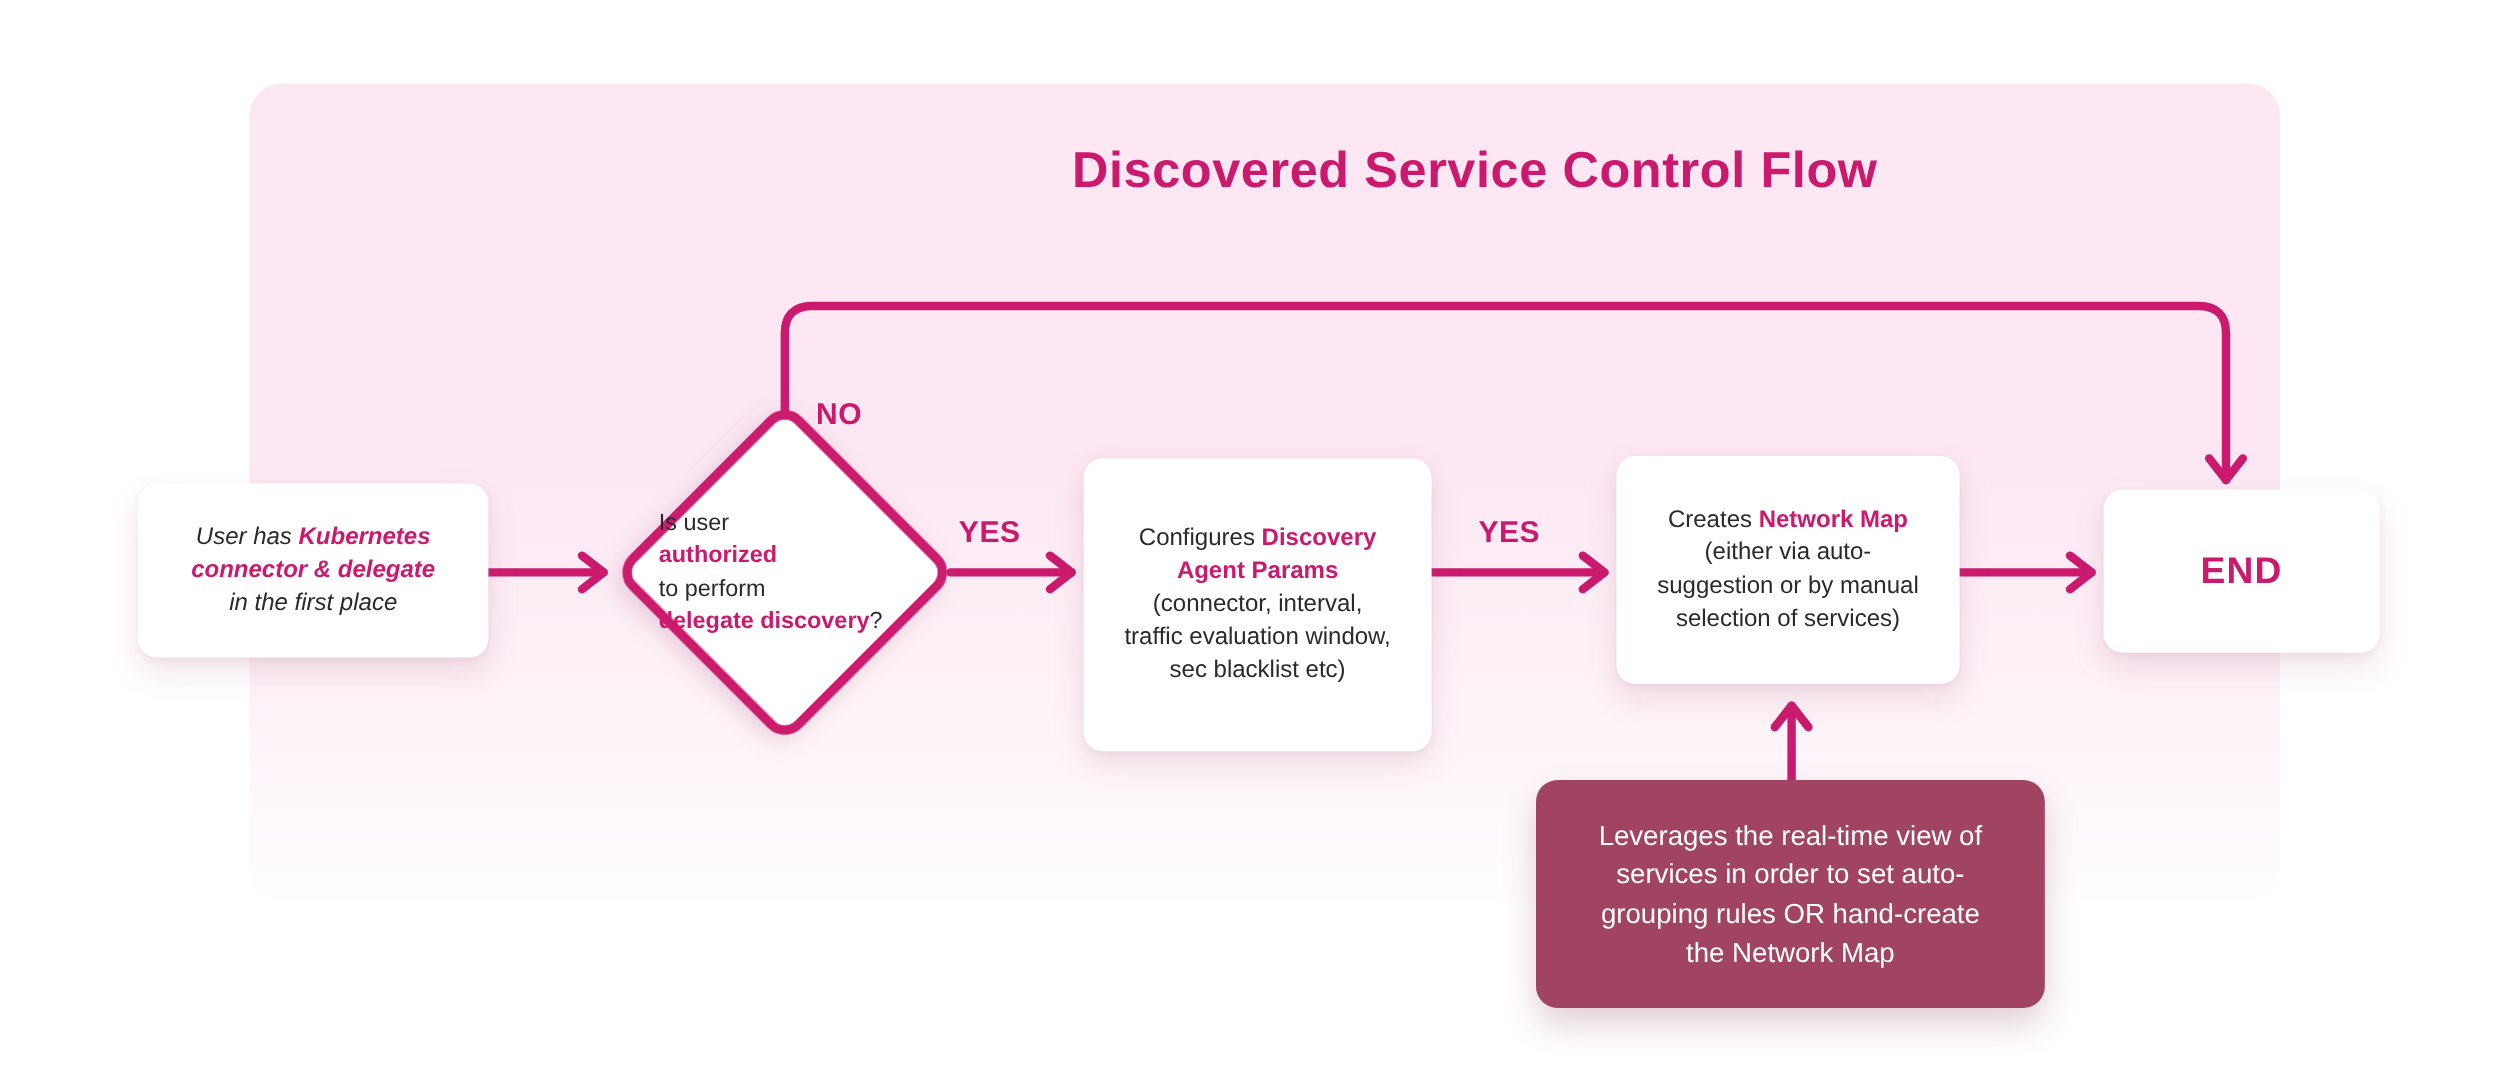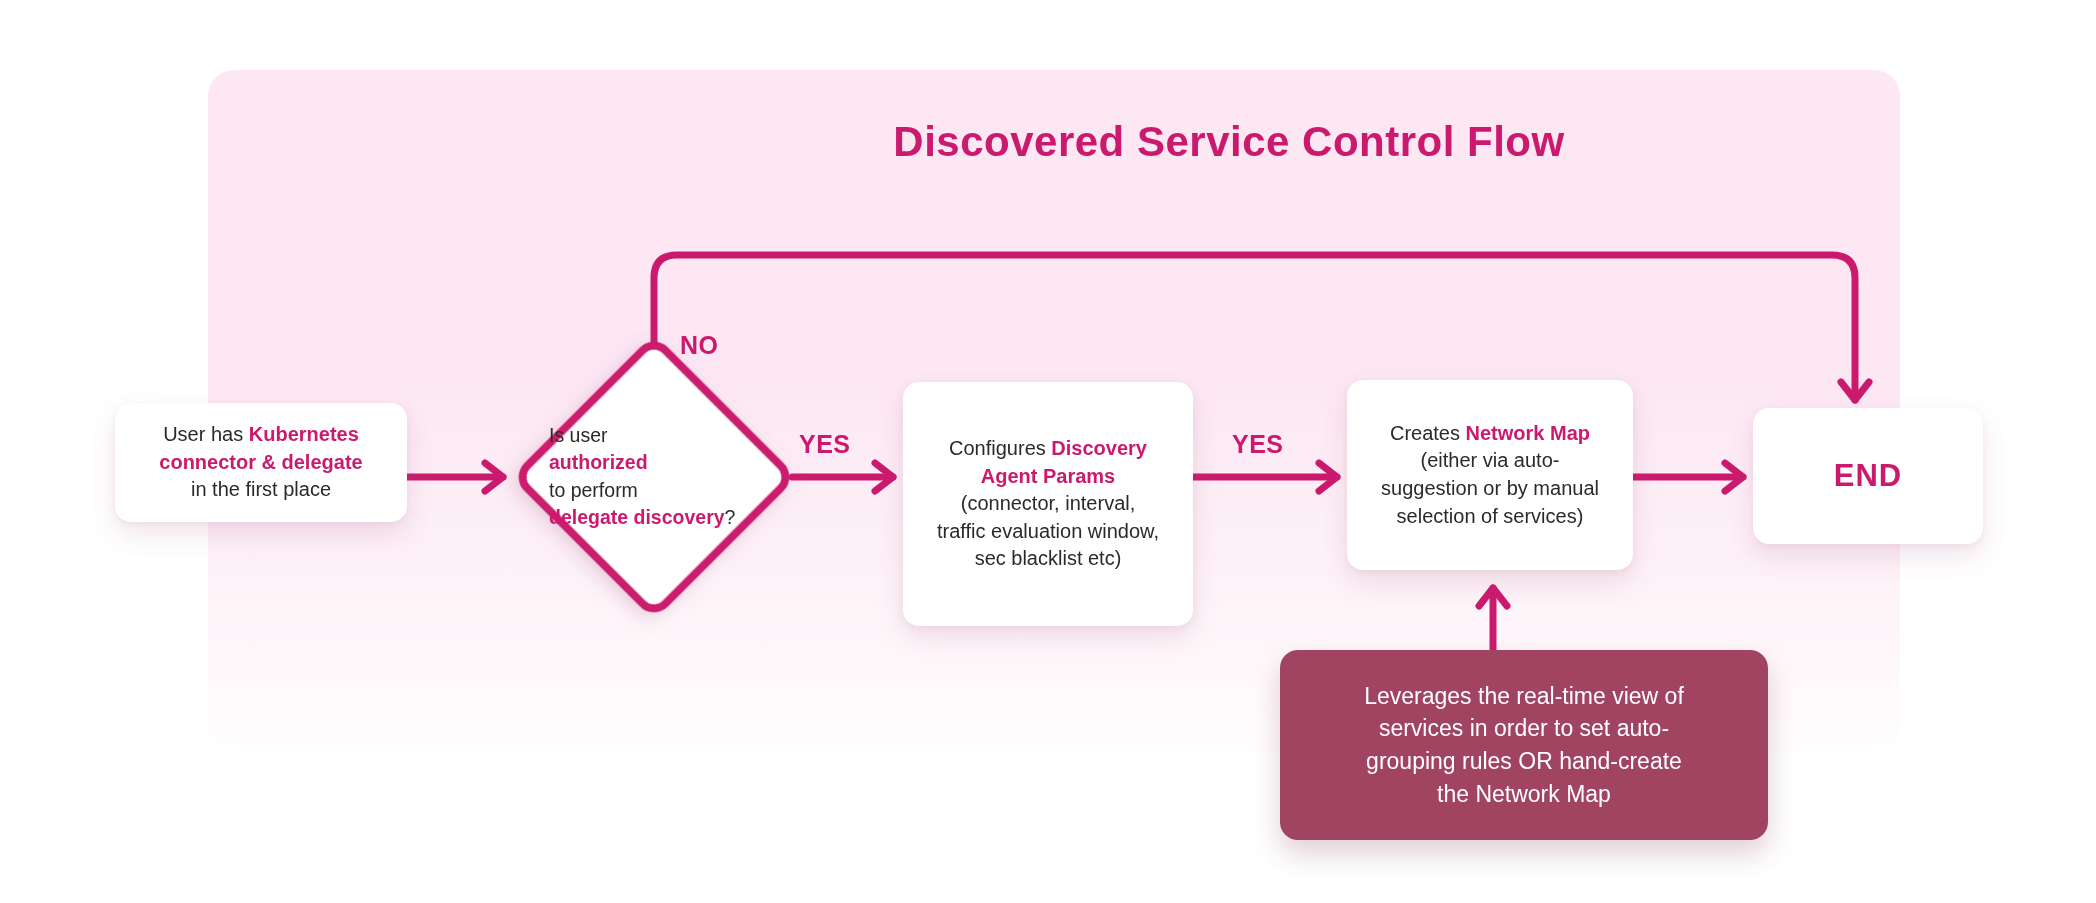--- a/index.html
+++ b/index.html
@@ -32,32 +32,32 @@
   .edge{fill:none;stroke:var(--accent);stroke-width:7;stroke-linecap:round;}
   .diamond-shape{fill:var(--card-background);stroke:var(--accent);stroke-width:8;}
   .card{
     position:absolute;background:var(--card-background);border-radius:16px;
     display:flex;align-items:center;justify-content:center;text-align:center;
     color:var(--body-text);
     box-shadow:0 12px 26px rgba(170,90,130,0.16),0 2px 6px rgba(170,90,130,0.08);
   }
   .card .txt{white-space:pre-line;line-height:1.38;}
   .em{color:var(--accent);font-weight:bold;}
-  .node-start{left:115px;top:403px;width:292px;height:119px;font-size:20px;}
+  .node-start{left:115px;top:403px;width:292px;height:145px;font-size:20px;font-style:italic;}
   .node-configure{left:903px;top:382px;width:290px;height:244px;font-size:20px;}
   .node-create{left:1347px;top:380px;width:286px;height:190px;font-size:20px;border-radius:16px;}
   .node-end{left:1753px;top:408px;width:230px;height:136px;justify-content:center;}
   .node-end .end-label{font-size:31px;font-weight:bold;color:var(--accent);letter-spacing:1px;}
   .decision-text{
     position:absolute;left:654px;top:477px;width:210px;transform:translate(-50%,-50%);
     text-align:left;font-size:19.5px;color:var(--body-text);
     white-space:pre-line;line-height:1.4;
   }
   .note{
-    left:1280px;top:650px;width:488px;height:190px;
+    left:1280px;top:650px;width:424px;height:190px;
     background:var(--note-background);color:var(--note-text);
     font-size:23px;border-radius:18px;
     box-shadow:0 14px 28px rgba(120,40,70,0.22);
   }
   .note .txt{line-height:1.42;}
   .edge-label{
     position:absolute;font-weight:bold;font-size:25px;color:var(--accent);letter-spacing:0.5px;
   }
   .label-no{left:680px;top:283px;margin-top:48px;}
   .label-yes-1{left:799px;top:430px;}

